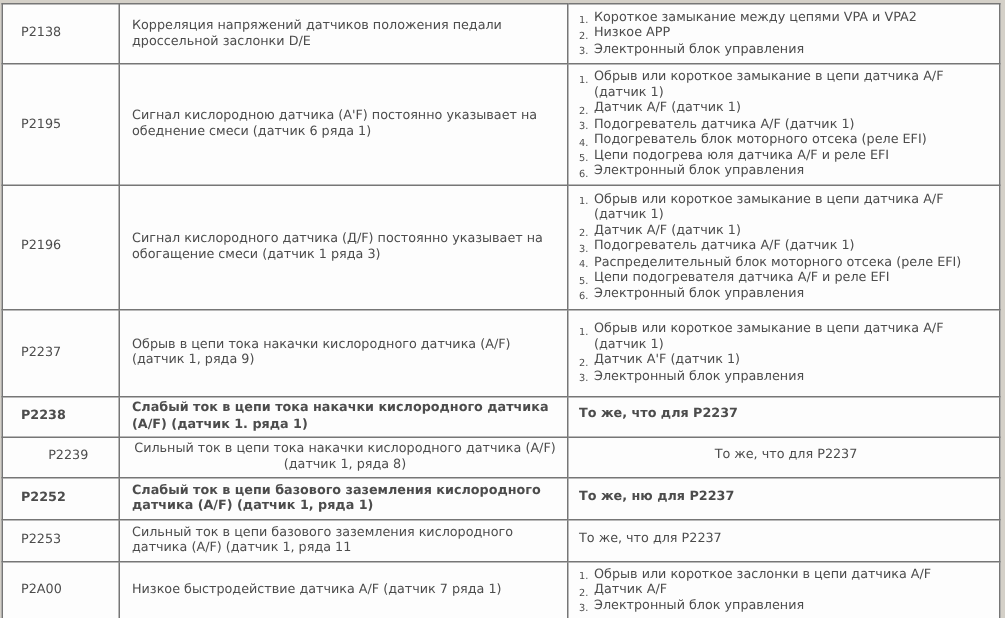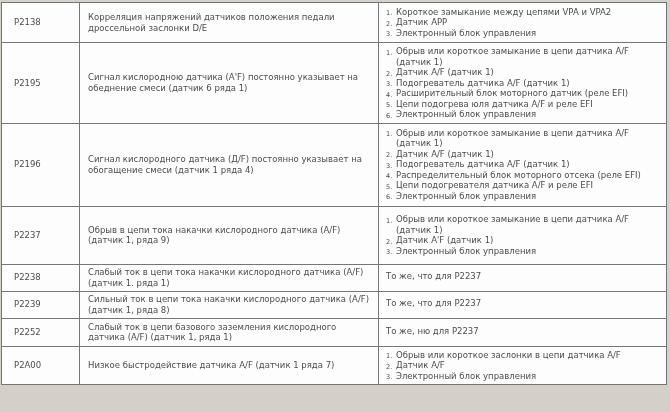--- a/index.html
+++ b/index.html
@@ -48,67 +48,67 @@
     left: 1px;
     top: 1.5px;
     font-size: 6.5px;
     color: #4c4c4c;
   }
 
   tr.r1 { height: 40px; }
   tr.r2 { height: 73px; }
   tr.r3 { height: 83px; }
   tr.r4 { height: 58px; }
-  tr.r5 { height: 27px; }
-  tr.r6 { height: 27px; }
-  tr.r7 { height: 28px; }
+  tr.r5 { height: 27px; font-weight: bold; }
+  tr.r6 { height: 27px; text-align: center; }
+  tr.r7 { height: 28px; font-weight: bold; }
   tr.r8 { height: 28px; }
   tr.r9 { height: 37px; }
 </style>
 </head>
 <body>
 
 <table class="dtc-table">
   <colgroup>
     <col class="c-code">
       <col class="c-desc">
       <col class="c-causes">
   </colgroup>
   <tbody>
 
     <tr class="r1">
       <td class="code-cell"><span>P2138</span></td>
       <td class="desc-cell"><span>Корреляция напряжений датчиков положения педали дроссельной заслонки D/E</span></td>
       <td class="causes-cell">
         <div class="causes">
           <div class="cause">Короткое замыкание между цепями VPA и VPA2</div>
-          <div class="cause">Датчик APP</div>
+          <div class="cause">Низкое APP</div>
           <div class="cause">Электронный блок управления</div>
         </div>
       </td>
     </tr>
 
     <tr class="r2">
       <td class="code-cell"><span>P2195</span></td>
       <td class="desc-cell"><span>Сигнал кислородною датчика (A'F) постоянно указывает на обеднение смеси (датчик 6 ряда 1)</span></td>
       <td class="causes-cell">
         <div class="causes">
           <div class="cause">Обрыв или короткое замыкание в цепи датчика A/F (датчик 1)</div>
           <div class="cause">Датчик A/F (датчик 1)</div>
           <div class="cause">Подогреватель датчика A/F (датчик 1)</div>
-          <div class="cause">Расширительный блок моторного датчик (реле EFI)</div>
+          <div class="cause">Подогреватель блок моторного отсека (реле EFI)</div>
           <div class="cause">Цепи подогрева юля датчика A/F и реле EFI</div>
           <div class="cause">Электронный блок управления</div>
         </div>
       </td>
     </tr>
 
     <tr class="r3">
       <td class="code-cell"><span>P2196</span></td>
-      <td class="desc-cell"><span>Сигнал кислородного датчика (Д/F) постоянно указывает на обогащение смеси (датчик 1 ряда 4)</span></td>
+      <td class="desc-cell"><span>Сигнал кислородного датчика (Д/F) постоянно указывает на обогащение смеси (датчик 1 ряда 3)</span></td>
       <td class="causes-cell">
         <div class="causes">
           <div class="cause">Обрыв или короткое замыкание в цепи датчика A/F (датчик 1)</div>
           <div class="cause">Датчик A/F (датчик 1)</div>
           <div class="cause">Подогреватель датчика A/F (датчик 1)</div>
           <div class="cause">Распределительный блок моторного отсека (реле EFI)</div>
           <div class="cause">Цепи подогревателя датчика A/F и реле EFI</div>
           <div class="cause">Электронный блок управления</div>
         </div>
       </td>
@@ -137,24 +137,29 @@
       <td class="desc-cell"><span>Сильный ток в цепи тока накачки кислородного датчика (A/F) (датчик 1, ряда 8)</span></td>
       <td class="note-cell"><span>То же, что для P2237</span></td>
     </tr>
 
     <tr class="r7">
       <td class="code-cell"><span>P2252</span></td>
       <td class="desc-cell"><span>Слабый ток в цепи базового заземления кислородного датчика (A/F) (датчик 1, ряда 1)</span></td>
       <td class="note-cell"><span>То же, ню для P2237</span></td>
     </tr>
 
+    <tr class="r8">
+      <td class="code-cell"><span>P2253</span></td>
+      <td class="desc-cell"><span>Сильный ток в цепи базового заземления кислородного датчика (A/F) (датчик 1, ряда 11</span></td>
+      <td class="note-cell"><span>То же, что для P2237</span></td>
+    </tr>
 
     <tr class="r9">
       <td class="code-cell"><span>P2A00</span></td>
-      <td class="desc-cell"><span>Низкое быстродействие датчика A/F (датчик 1 ряда 7)</span></td>
+      <td class="desc-cell"><span>Низкое быстродействие датчика A/F (датчик 7 ряда 1)</span></td>
       <td class="causes-cell">
         <div class="causes">
           <div class="cause">Обрыв или короткое заслонки в цепи датчика A/F</div>
           <div class="cause">Датчик A/F</div>
           <div class="cause">Электронный блок управления</div>
         </div>
       </td>
     </tr>
 
   </tbody>

